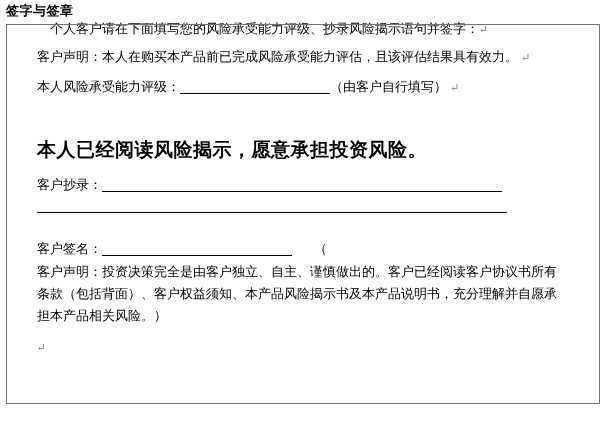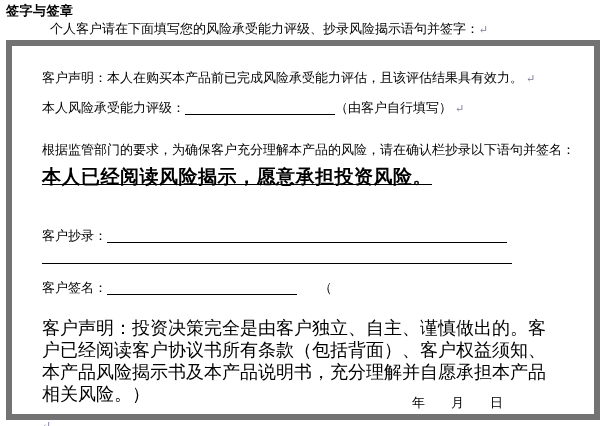--- a/index.html
+++ b/index.html
@@ -39,68 +39,67 @@
     margin-left: 48px;
   }
   .pilcrow {
     color: #7a7a9a;
     font-size: 11px;
     vertical-align: baseline;
   }
   .box {
     position: absolute;
     left: 6px;
-    top: 40px;
+    top: 24px;
     width: 594px;
     height: 380px;
-    border: 6px solid #737373;
+    border: 1px solid #737373;
     box-sizing: border-box;
   }
   .inner {
     position: absolute;
     left: 30px;
     top: 14px;
     right: 16px;
   }
   .line {
     font-size: 13px;
     line-height: 20px;
     white-space: nowrap;
   }
   .line.declaration { margin-top: 8px; }
   .line.rating { margin-top: 10px; }
   .gap-1 { height: 22px; }
   .line.regulation { white-space: nowrap; }
   .bold-statement {
-    margin-top: 4px;
+    margin-top: 18px;
     font-size: 19px;
     font-weight: bold;
     letter-spacing: 0.5px;
     white-space: nowrap;
-    text-decoration: underline;
   }
-  .line.copy-label { margin-top: 36px; }
+  .line.copy-label { margin-top: 12px; }
   .u-line {
     display: inline-block;
     border-bottom: 1px solid #000000;
     height: 13px;
     vertical-align: -3px;
   }
   .full-rule {
     margin-top: 16px;
     border-bottom: 1px solid #000000;
     width: 470px;
     height: 1px;
   }
-  .line.sign-label { margin-top: 14px; }
+  .line.sign-label { margin-top: 26px; }
   .para {
-    font-size: 18px;
+    font-size: 13px;
     line-height: 22px;
     width: 520px;
-    margin-top: 19px;
+    margin-top: 2px;
   }
   .para-indent { }
   .date-row {
     position: absolute;
     left: 400px;
     top: 348px;
     font-size: 13px;
     letter-spacing: 26px;
     white-space: nowrap;
   }
@@ -124,39 +123,33 @@
         <span class="pilcrow">↵</span>
       </div>
 
       <div class="line rating">
         <span>本人风险承受能力评级：</span><span class="u-line" style="width:150px"></span><span>（由客户自行填写）</span>
         <span class="pilcrow">↵</span>
       </div>
 
       <div class="gap-1"></div>
 
-      <div class="line regulation">
-        <span>根据监管部门的要求，为确保客户充分理解本产品的风险，请在确认栏抄录以下语句并签名：</span>
-      </div>
 
       <div class="bold-statement">本人已经阅读风险揭示，愿意承担投资风险。</div>
 
       <div class="line copy-label">
         <span>客户抄录：</span><span class="u-line" style="width:400px"></span>
       </div>
 
       <div class="full-rule"></div>
 
       <div class="line sign-label">
         <span>客户签名：</span><span class="u-line" style="width:190px"></span><span style="padding-left:22px">（</span>
       </div>
 
       <div class="para para-indent">客户声明：投资决策完全是由客户独立、自主、谨慎做出的。客户已经阅读客户协议书所有条款（包括背面）、客户权益须知、本产品风险揭示书及本产品说明书，充分理解并自愿承担本产品相关风险。）</div>
 
       <div style="margin-top:10px"><span class="pilcrow">↵</span></div>
     </div>
 
-    <div class="date-row">
-      <span>年</span><span>月</span><span>日</span>
-    </div>
   </div>
 
 </div>
 
 </body></html>

